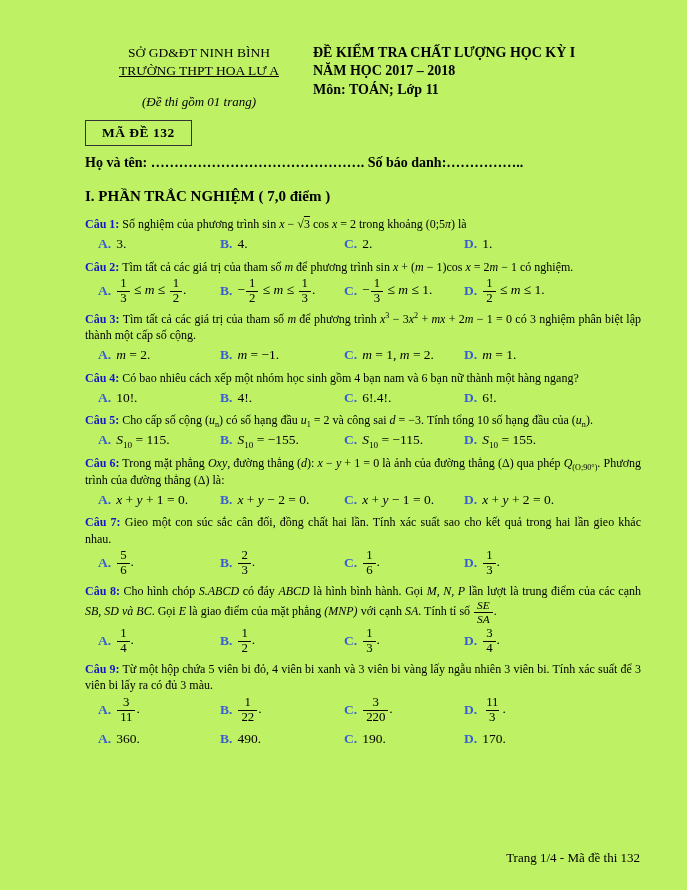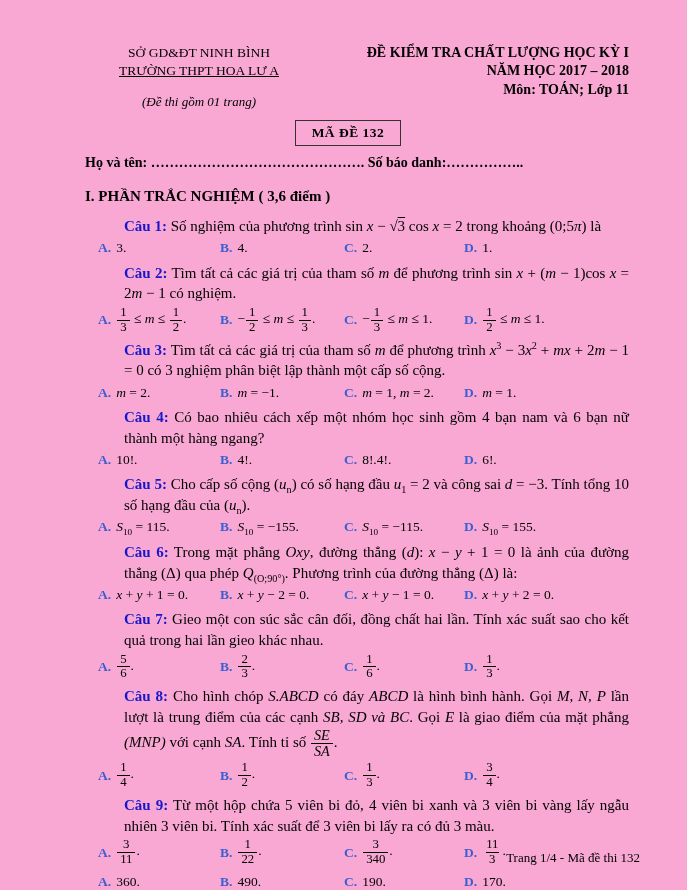--- a/index.html
+++ b/index.html
@@ -1,42 +1,42 @@
 <!DOCTYPE html>
 <html><head>
 <meta charset="utf-8">
 <style>
   html,body{margin:0;padding:0;background:#e8e8e8;}
   .page{
     position:relative;
     width:687px;height:890px;
     margin:0 auto;
-    background:#f9a8d4;
+    background:#bef264;
     font-family:"Liberation Serif","DejaVu Serif",serif;
     color:#000;
     box-sizing:border-box;
-    padding:44px 58px 0 85px;
+    padding:44px 46px 0 85px;
     overflow:hidden;
   }
   
   .header{display:flex;}
   .h-left{width:228px;text-align:center;line-height:1.3;font-size:13.5px;}
   .h-left .l2{font-weight:normal;text-decoration:underline;}
   .h-left .note{font-style:italic;margin-top:15px;font-size:13px;}
-  .h-right{flex:1;text-align:right;line-height:1.32;font-size:14px;}
+  .h-right{flex:1;text-align:left;line-height:1.32;font-size:14px;}
   .h-right .t{font-weight:bold;}
   .h-right .time{font-style:italic;font-size:13.5px;display:inline-block;border-bottom:1.5px solid #666;padding:0 12px 2px 12px;}
-  .code-row{text-align:center;margin:9px 18px 0 0;}
+  .code-row{text-align:left;margin:9px 18px 0 0;}
   .code-box{display:inline-block;border:1.5px solid #333;padding:4px 16px;font-weight:bold;font-size:13.5px;letter-spacing:.5px;}
   .student-line{font-weight:bold;font-size:14px;margin-top:9px;}
   .section-title{font-weight:bold;font-size:15px;margin-top:17px;}
   
   #questions{margin-top:11px;}
   .question{margin-bottom:3px;}
-  .q-text{font-size:15px;line-height:1.38;text-align:justify;margin-left:39px;}
+  .q-text{font-size:12px;line-height:1.38;text-align:justify;}
   .q-label{font-weight:bold;}
   .opts{display:flex;align-items:center;padding-left:13px;margin:2px 0 5px 0;font-size:13.5px;min-height:19px;}
   .opt{display:flex;align-items:center;gap:5px;}
   .opt:nth-child(1){width:122px;}
   .opt:nth-child(2){width:124px;}
   .opt:nth-child(3){width:120px;}
   .opt:nth-child(4){flex:1;}
   .opt-letter{font-weight:bold;}
   
   .frac{display:inline-flex;flex-direction:column;align-items:center;vertical-align:middle;line-height:1.08;font-size:0.95em;margin:0 1px;}
@@ -65,21 +65,21 @@
       <div class="t">Môn: TOÁN; Lớp 11</div>
     </div>
   </div>
 
   <div class="code-row">
     <span class="code-box">MÃ ĐỀ 132</span>
   </div>
 
   <div class="student-line">Họ và tên: ………………………………………. Số báo danh:……………..</div>
 
-  <div class="section-title">I. PHẦN TRẮC NGHIỆM ( 3,6 điểm )</div>
+  <div class="section-title">I. PHẦN TRẮC NGHIỆM ( 7,0 điểm )</div>
 
   <div id="questions">
       <div class="question">
         <div class="q-text"><span class="q-label" style="color: rgb(23, 23, 201);">Câu 1:</span> <span>Số nghiệm của phương trình sin <i>x</i> − <span>√<span class="sqa">3</span></span> cos <i>x</i> = 2 trong khoảng (0;5<i>π</i>) là</span></div>
         <div class="opts">
           <div class="opt">
             <span class="opt-letter" style="color: rgb(59, 95, 210);">A.</span>
             <span class="opt-text">3.</span>
           </div>
           <div class="opt">
@@ -162,21 +162,21 @@
           <div class="opt">
             <span class="opt-letter" style="color: rgb(59, 95, 210);">A.</span>
             <span class="opt-text">10!.</span>
           </div>
           <div class="opt">
             <span class="opt-letter" style="color: rgb(59, 95, 210);">B.</span>
             <span class="opt-text">4!.</span>
           </div>
           <div class="opt">
             <span class="opt-letter" style="color: rgb(59, 95, 210);">C.</span>
-            <span class="opt-text">8!.4!.</span>
+            <span class="opt-text">6!.4!.</span>
           </div>
           <div class="opt">
             <span class="opt-letter" style="color: rgb(59, 95, 210);">D.</span>
             <span class="opt-text">6!.</span>
           </div>
         </div>
       </div>
       <div class="question">
         <div class="q-text"><span class="q-label" style="color: rgb(23, 23, 201);">Câu 5:</span> <span>Cho cấp số cộng (<i>u</i><sub>n</sub>) có số hạng đầu <i>u</i><sub>1</sub> = 2 và công sai <i>d</i> = −3. Tính tổng 10 số hạng đầu của (<i>u</i><sub>n</sub>).</span></div>
         <div class="opts">
@@ -302,21 +302,21 @@
             <span class="opt-letter" style="color: rgb(59, 95, 210);">B.</span>
             <span class="opt-text"><span class="frac">
                 <span class="num">1</span>
                 <span class="den">22</span>
               </span>.</span>
           </div>
           <div class="opt">
             <span class="opt-letter" style="color: rgb(59, 95, 210);">C.</span>
             <span class="opt-text"><span class="frac">
                 <span class="num">3</span>
-                <span class="den">340</span>
+                <span class="den">220</span>
               </span>.</span>
           </div>
           <div class="opt">
             <span class="opt-letter" style="color: rgb(59, 95, 210);">D.</span>
             <span class="opt-text"><span class="frac">
                 <span class="num">11</span>
                 <span class="den">3</span>
               </span>.</span>
           </div>
         </div>

